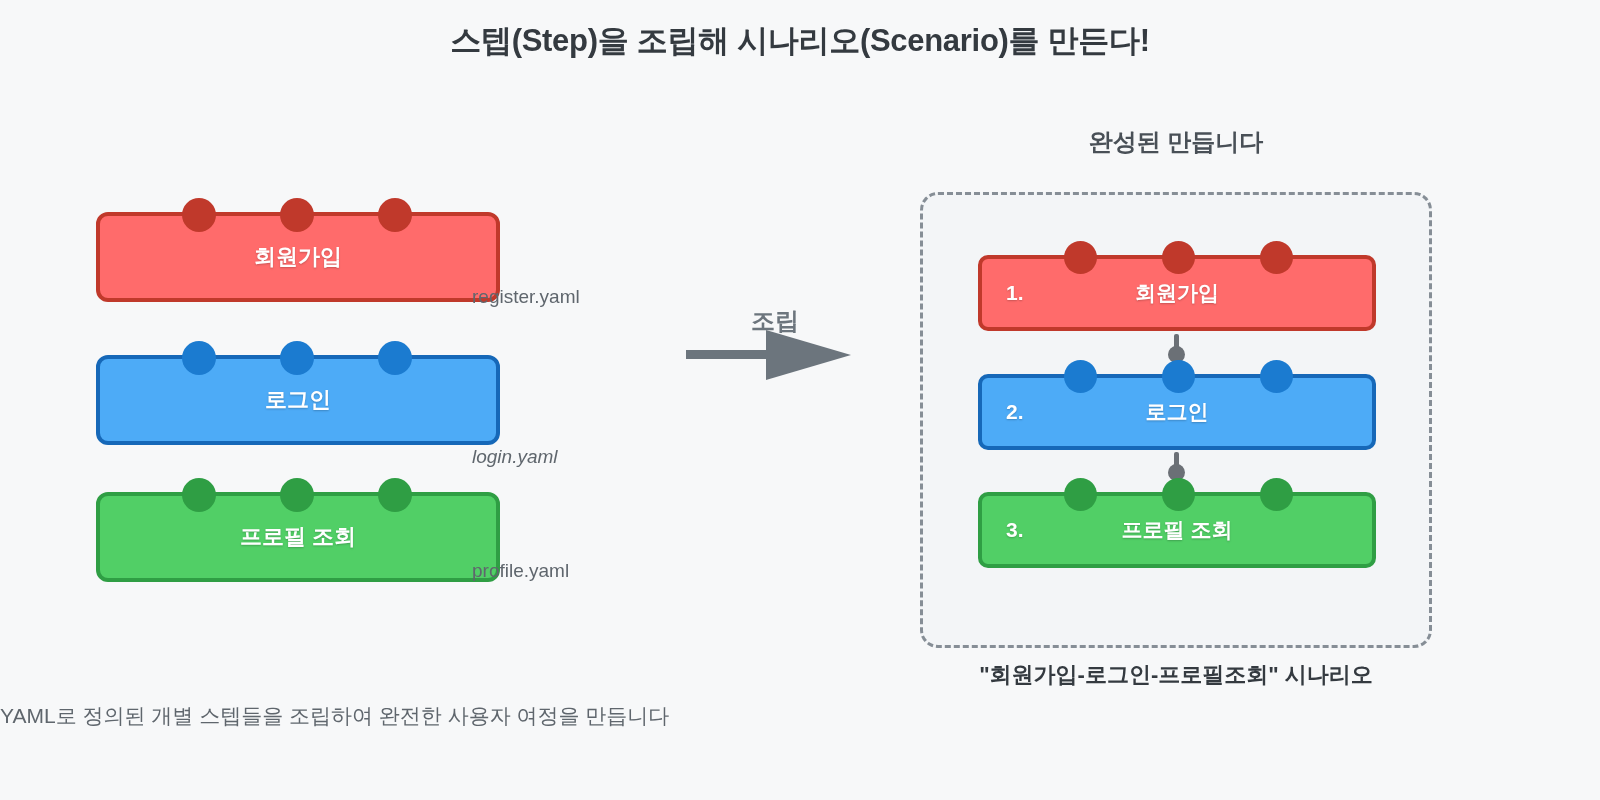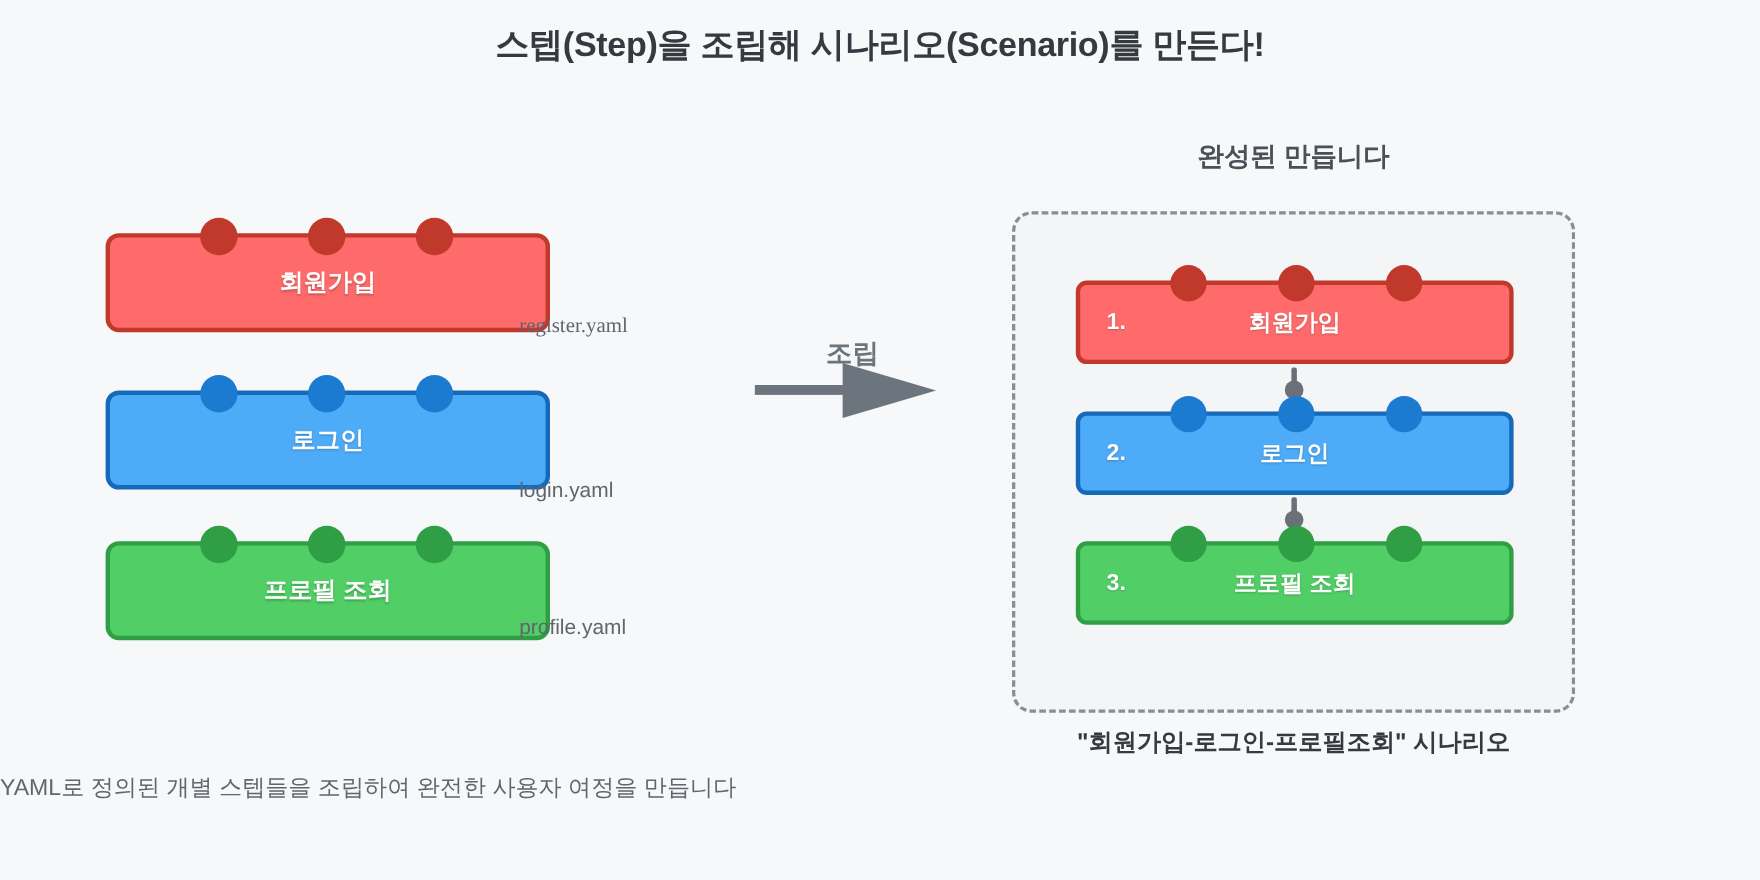--- a/index.html
+++ b/index.html
@@ -80,22 +80,22 @@
   #block-login    .stud { background: #1b7bd0; }
   #block-profile  .stud { background: #2f9e44; }
 
   .yaml-label {
     position: absolute;
     left: 472px;
     font-size: 19px;
     color: #5f666d;
     white-space: nowrap;
   }
-  #yaml-register { top: 286px; font-family: Liberation Serif, serif; }
-  #yaml-login    { top: 436px; }
+  #yaml-register { top: 286px; }
+  #yaml-login    { top: 446px; font-style: italic; }
   #yaml-profile  { top: 560px; }
 
   
   #assemble-arrow {
     position: absolute;
     left: 686px;
     top: 330px;
     width: 165px;
     height: 50px;
   }

